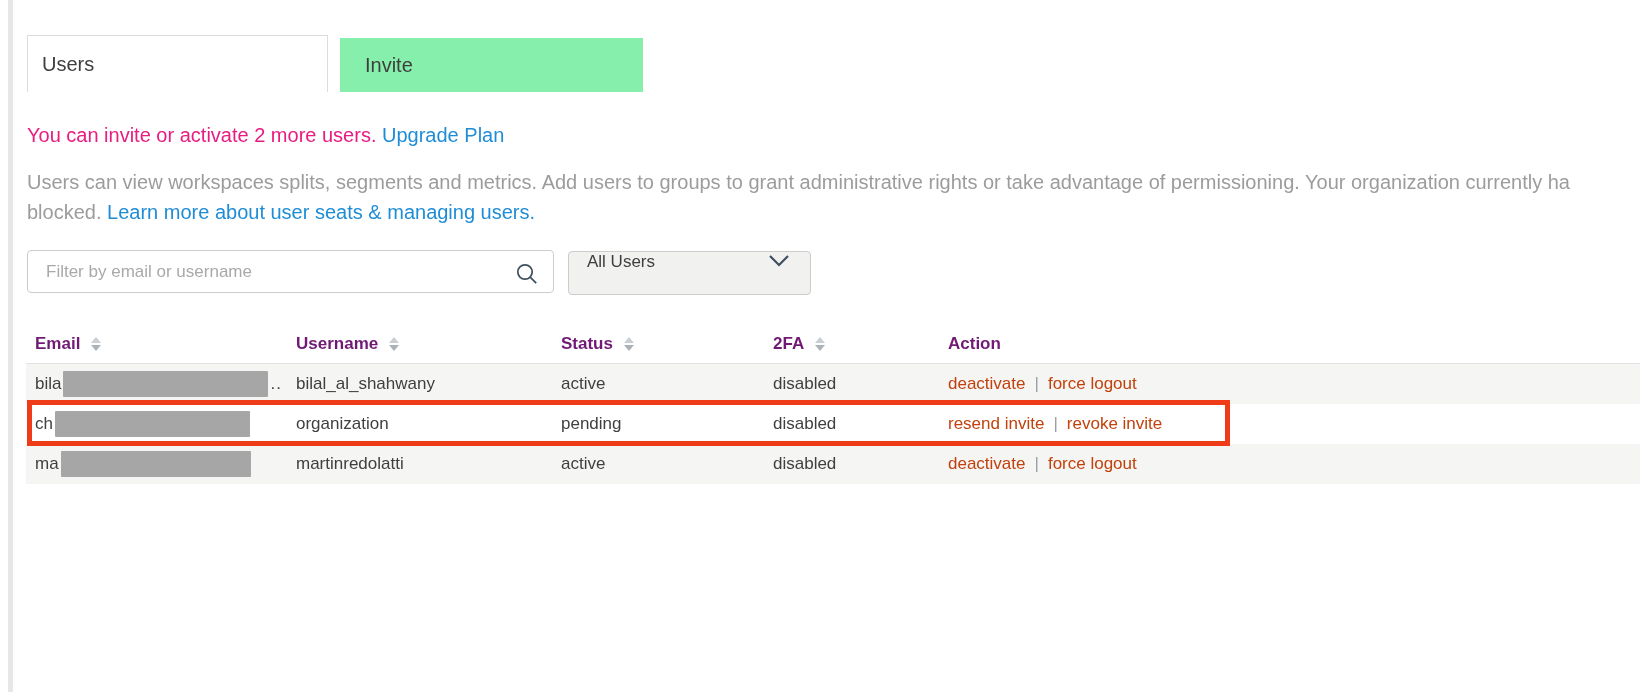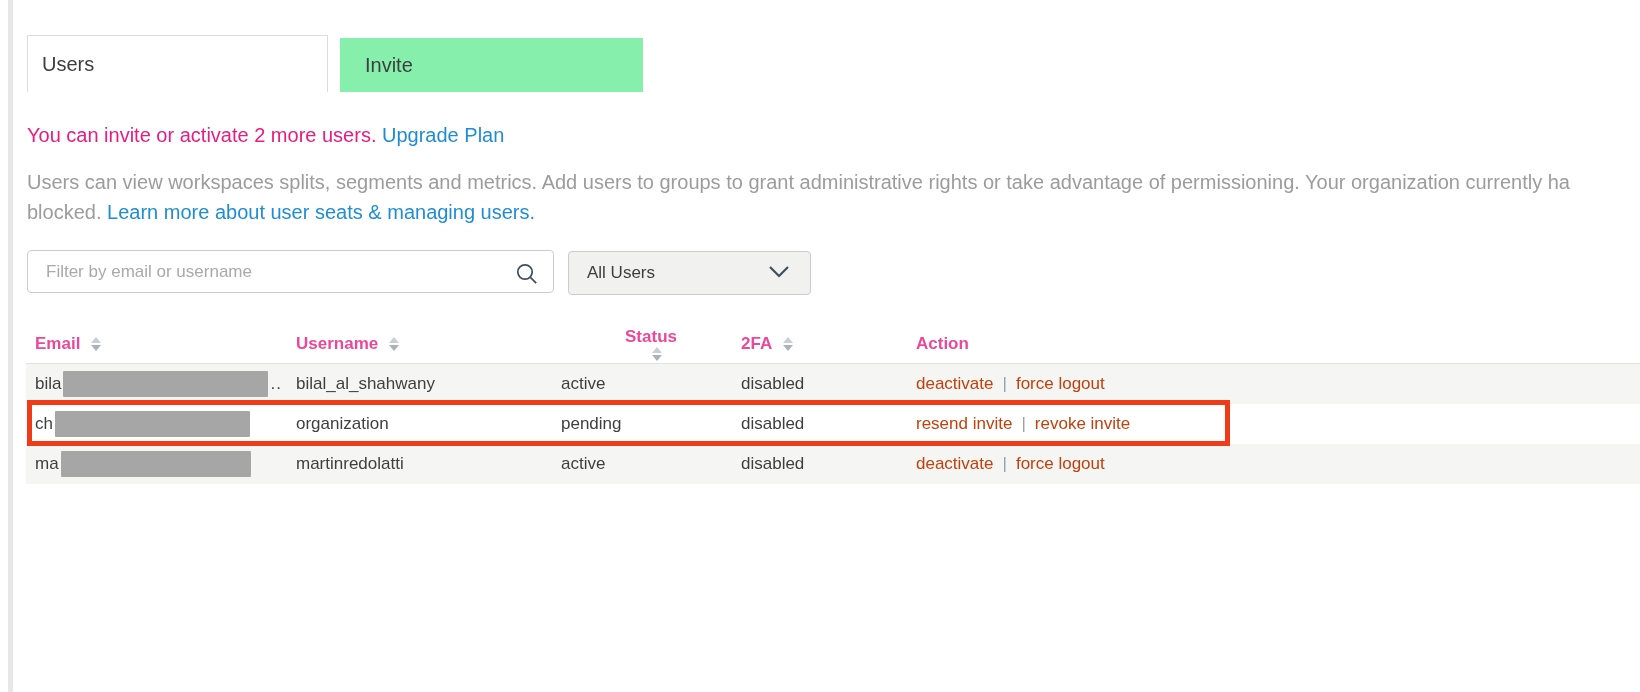--- a/index.html
+++ b/index.html
@@ -34,35 +34,35 @@
                   border:1px solid #cccccc; border-radius:4px; background:#fff; }
   .filter-input input { width:100%; height:100%; border:none; outline:none;
                         background:transparent; padding:0 46px 0 18px;
                         font-size:17px; color:#3e3e3e;
                         font-family:"Liberation Sans", sans-serif; }
   .filter-input input::placeholder { color:#a9a9a9; }
   .filter-input .mag { position:absolute; right:14px; top:11px; }
 
   .user-dropdown { position:absolute; left:568px; top:251px; width:243px; height:44px;
                    background:#f1f1f0; border:1px solid #cccccc; border-radius:4px;
-                   display:flex; align-items:center; padding:0 20px 0 18px;
+                   display:flex; padding:0 20px 0 18px;
                    font-size:17px; color:#3e3e3e; cursor:pointer; }
   .user-dropdown .chev { margin-left:auto; }
 
   
   .table { position:absolute; left:26px; top:325px; right:0; }
   .thead { display:flex; height:39px; align-items:center;
            border-bottom:1px solid #e2e2e2; font-weight:bold; font-size:17px;
-           color:#ec4899; }
+           color:#701a75; }
   .row { display:flex; height:40px; align-items:center; font-size:17px; color:#3f3f3f; }
   .row.striped { background:#f5f5f4; }
   .c1 { width:270px; padding-left:9px; display:flex; align-items:center; overflow:hidden; }
   .c2 { width:265px; }
-  .c3 { width:180px;flex-direction:column; }
-  .c4 { width:175px; }
+  .c3 { width:180px; }
+  .c4 { width:175px;margin-left:32px; }
   .c5 { flex:1; }
   .hcell { display:flex; align-items:center; }
 
   .sort { display:inline-flex; flex-direction:column; margin-left:11px; cursor:pointer; }
   .sort .up { width:0; height:0; border-left:5px solid transparent;
               border-right:5px solid transparent; border-bottom:6px solid #c9ced3;
               margin-bottom:2px; }
   .sort .down { width:0; height:0; border-left:5px solid transparent;
                 border-right:5px solid transparent; border-top:6px solid #aab2ba; }
 

